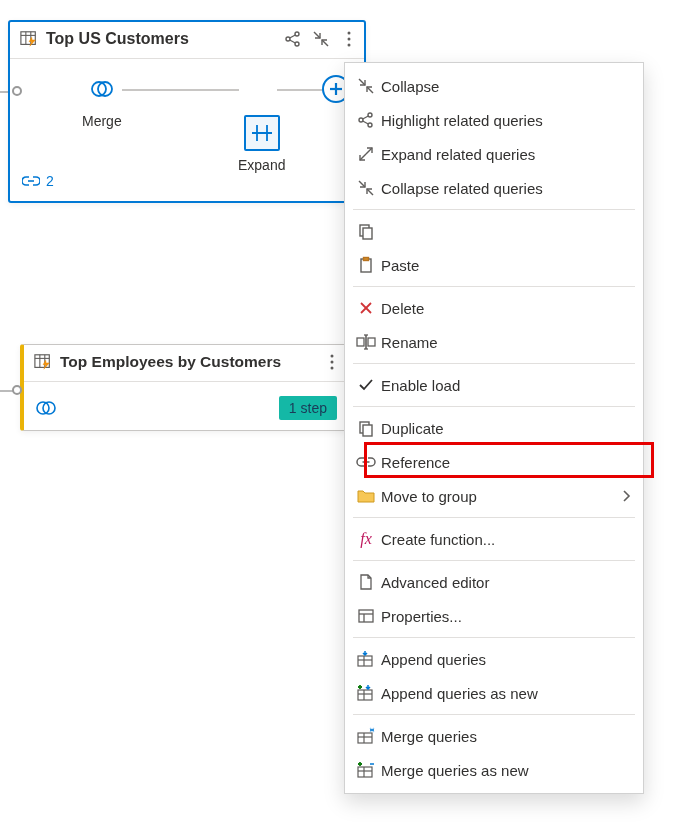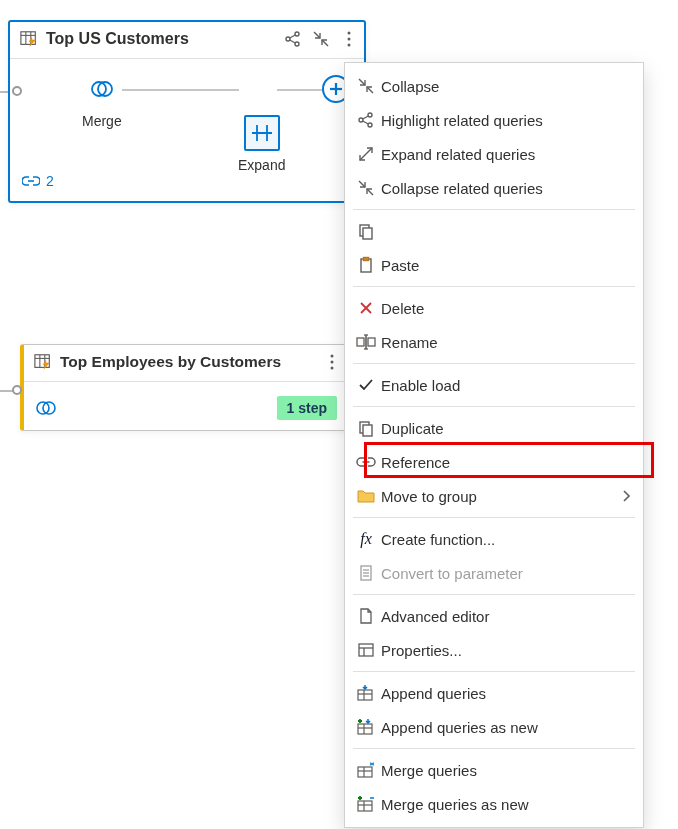--- a/index.html
+++ b/index.html
@@ -130,26 +130,25 @@
     .card2-body {
       display: flex;
       align-items: center;
       padding: 8px 10px 10px 10px;
     }
     .merge-mini {
       color: #0078d4;
       flex: 1;
     }
     .step-badge {
-      background: #86efac;
+      background: #14b8a6;
       color: #1b3a57;
       padding: 4px 10px;
       font-size: 14px;
       border-radius: 2px;
-      font-weight: bold;
     }
 
     
     .query-icon {
       color: #e3008c; 
     }
 
     
     .ctx-menu {
       position: absolute;
@@ -470,36 +469,25 @@
       <svg width="10" height="14" viewBox="0 0 10 14" fill="none" stroke="#605e5c" stroke-width="1.6">
           <path d="M3 2 L8 7 L3 12"></path>
         </svg>
     </span>
   </div>
 
   <div class="ctx-sep"></div>
 
   <div class="ctx-item">
     <span class="ctx-icon">
-      <span style="font-style:italic; font-family:serif; font-size:16px; color:#0f172a;">fx</span>
+      <span style="font-style:italic; font-family:serif; font-size:16px; color:#be185d;">fx</span>
     </span>
     <span class="ctx-label">Create function...</span>
   </div>
 
-  <div class="ctx-item disabled">
-    <span class="ctx-icon">
-      <svg width="16" height="18" viewBox="0 0 16 18" fill="none" stroke="#a19f9d" stroke-width="1.3">
-        <rect x="3" y="2" width="10" height="14"></rect>
-        <line x1="5" y1="6" x2="11" y2="6"></line>
-          <line x1="5" y1="9" x2="11" y2="9"></line>
-          <line x1="5" y1="12" x2="11" y2="12"></line>
-      </svg>
-    </span>
-    <span class="ctx-label">Convert to parameter</span>
-  </div>
 
   <div class="ctx-sep"></div>
 
   <div class="ctx-item">
     <span class="ctx-icon">
       <svg width="16" height="18" viewBox="0 0 16 18" fill="none" stroke="#605e5c" stroke-width="1.3">
         <path d="M3 2 L10 2 L13 5 L13 16 L3 16 Z"></path>
           <path d="M10 2 L10 5 L13 5"></path>
       </svg>
     </span>

